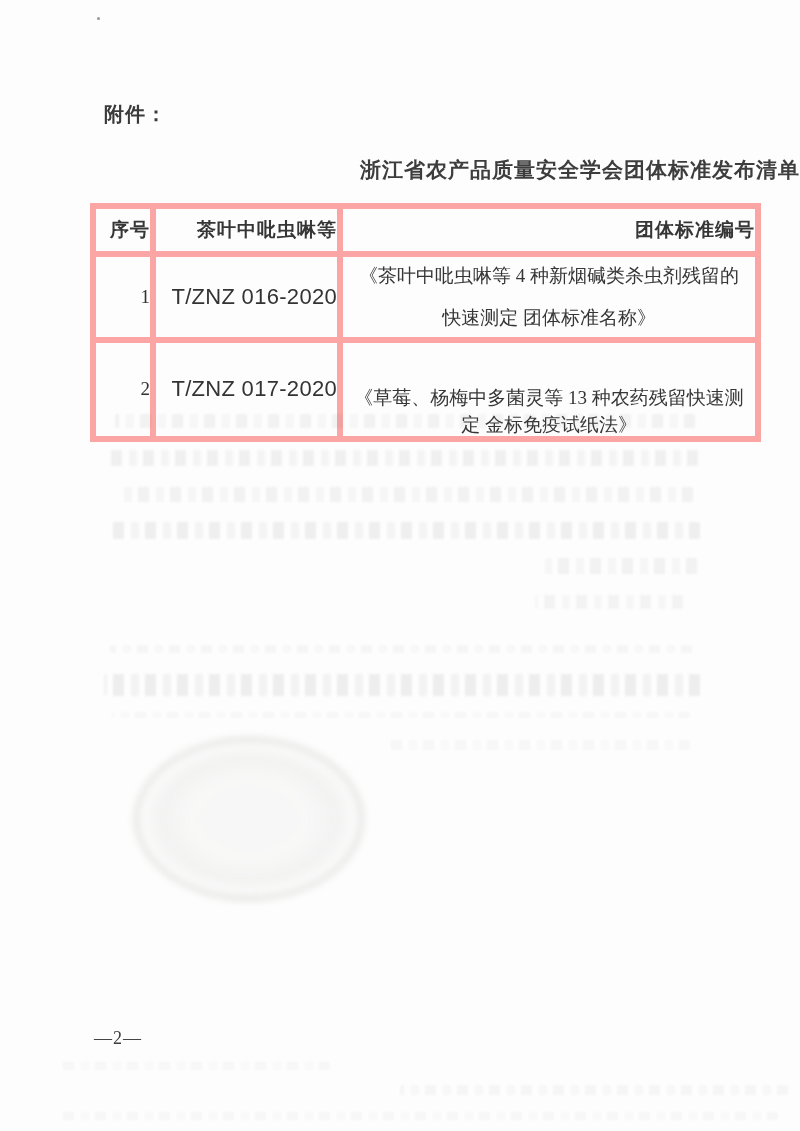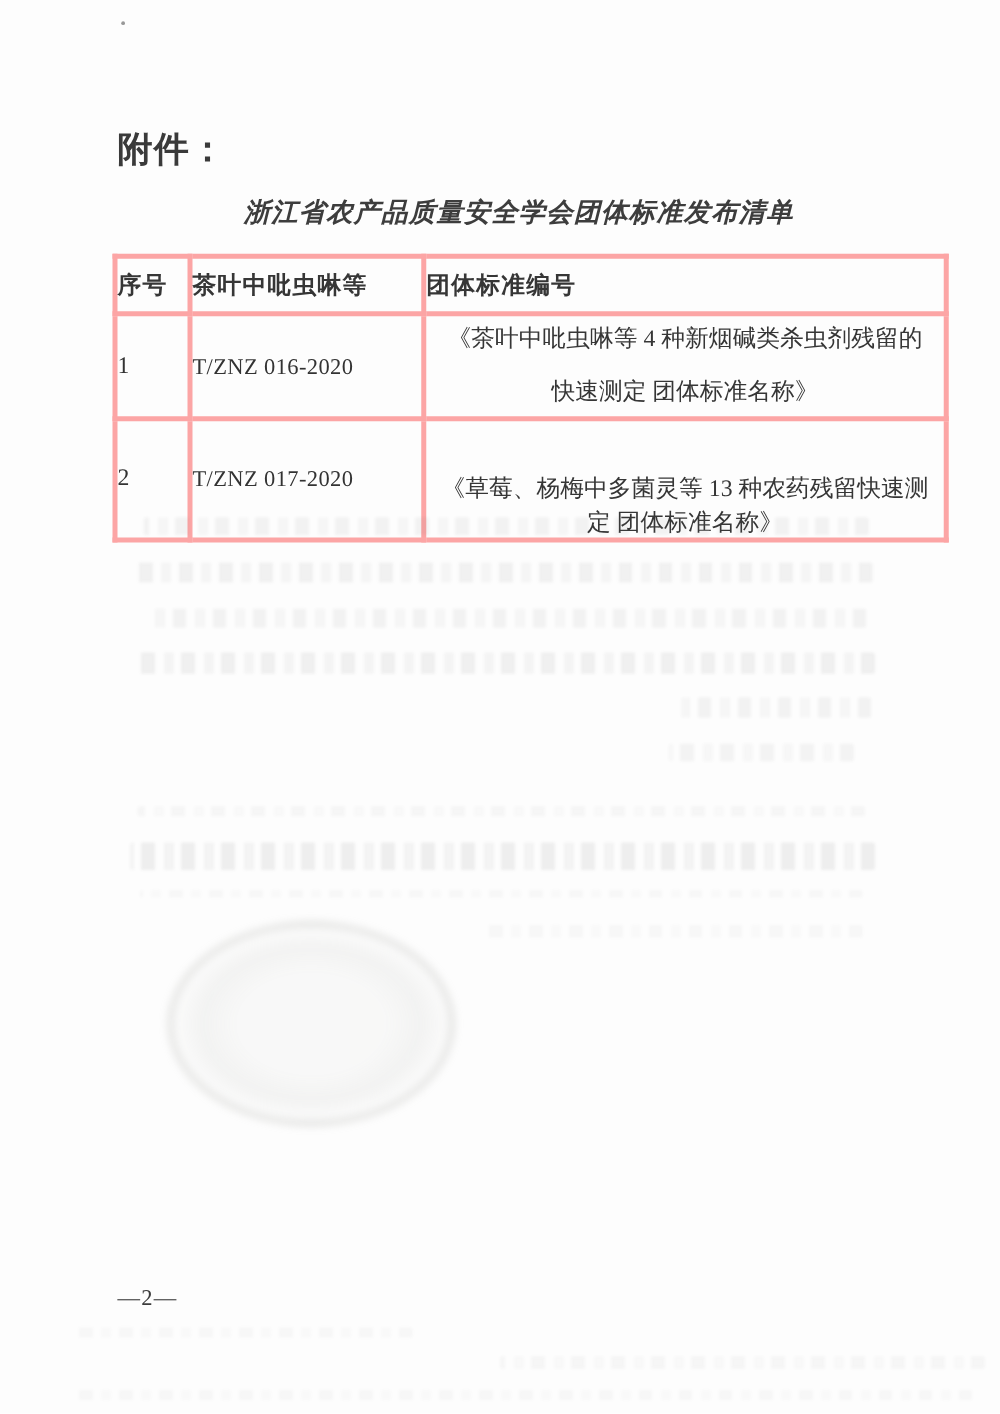--- a/index.html
+++ b/index.html
@@ -6,52 +6,52 @@
   body{background:#ffffff;font-family:"Liberation Serif","DejaVu Serif",serif;}
   .page{
     position:relative;
     width:800px;height:1131px;
     background:#fdfdfd;
     overflow:hidden;
     color:#323232;
   }
   
   .attachment{
-    position:absolute;left:94px;top:101px;
+    position:absolute;left:104px;top:101px;
     font-family:"Liberation Sans","DejaVu Sans",sans-serif;
-    font-weight:700;font-size:28px;letter-spacing:1px;color:#3a3a3a;
+    font-weight:700;font-size:20px;letter-spacing:1px;color:#3a3a3a;
   }
   .doc-title{
     position:absolute;left:0;top:156px;width:800px;margin:0;
-    text-align:center;text-indent:30px;
+    text-align:right;text-indent:30px;
     font-family:"Liberation Sans","DejaVu Sans",sans-serif;
-    font-weight:700;font-size:21px;letter-spacing:1px;color:#3d3d3d;font-style:italic;
+    font-weight:700;font-size:21px;letter-spacing:1px;color:#3d3d3d;
   }
   
   .std-table{
     position:absolute;left:90px;top:203px;
     width:665px;
     border-collapse:collapse;table-layout:fixed;
     background:transparent;
   }
   .std-table th,.std-table td{
-    border:4px solid #fca5a5;
-    text-align:left;vertical-align:middle;
+    border:6px solid #fca5a5;
+    text-align:right;vertical-align:middle;
     color:#333333;
     padding:0;
   }
   .std-table thead th{
     height:42px;
     font-family:"Liberation Sans","DejaVu Sans",sans-serif;
     font-weight:600;font-size:19px;letter-spacing:1px;color:#363636;
   }
   .row1 td{height:80px;}
   .row2 td{height:63px;}
   .c-no{font-size:19px;font-family:"Liberation Serif","DejaVu Serif",serif;}
-  .c-code{font-size:18px;font-family:Liberation Serif, serif;letter-spacing:0.3px;}
+  .c-code{font-size:22px;font-family:Liberation Sans, sans-serif;letter-spacing:0.3px;}
   .c-name{padding:0 5px !important;}
   .name-lines{
     display:flex;flex-direction:column;justify-content:center;align-items:center;
     height:100%;
     font-size:19px;line-height:1.15;color:#363636;
     font-family:Liberation Serif, serif;
   }
   .row1 .name-lines{gap:20px;}
   .row2 .name-lines{gap:5px;margin-top:44px;}
   
@@ -130,21 +130,21 @@
             <div>快速测定  团体标准名称》</div>
           </div>
         </td>
       </tr>
       <tr class="row2">
         <td class="c-no">2</td>
         <td class="c-code">T/ZNZ 017-2020</td>
         <td class="c-name">
           <div class="name-lines">
             <div>《草莓、杨梅中多菌灵等 13 种农药残留快速测</div>
-            <div>定  团体标准名称》</div>
+            <div>定  金标免疫试纸法》</div>
           </div>
         </td>
       </tr>
     </tbody>
   </table>
 
   <div class="bleed b1"></div>
   <div class="bleed b2"></div>
   <div class="bleed b3"></div>
   <div class="bleed b4"></div>

